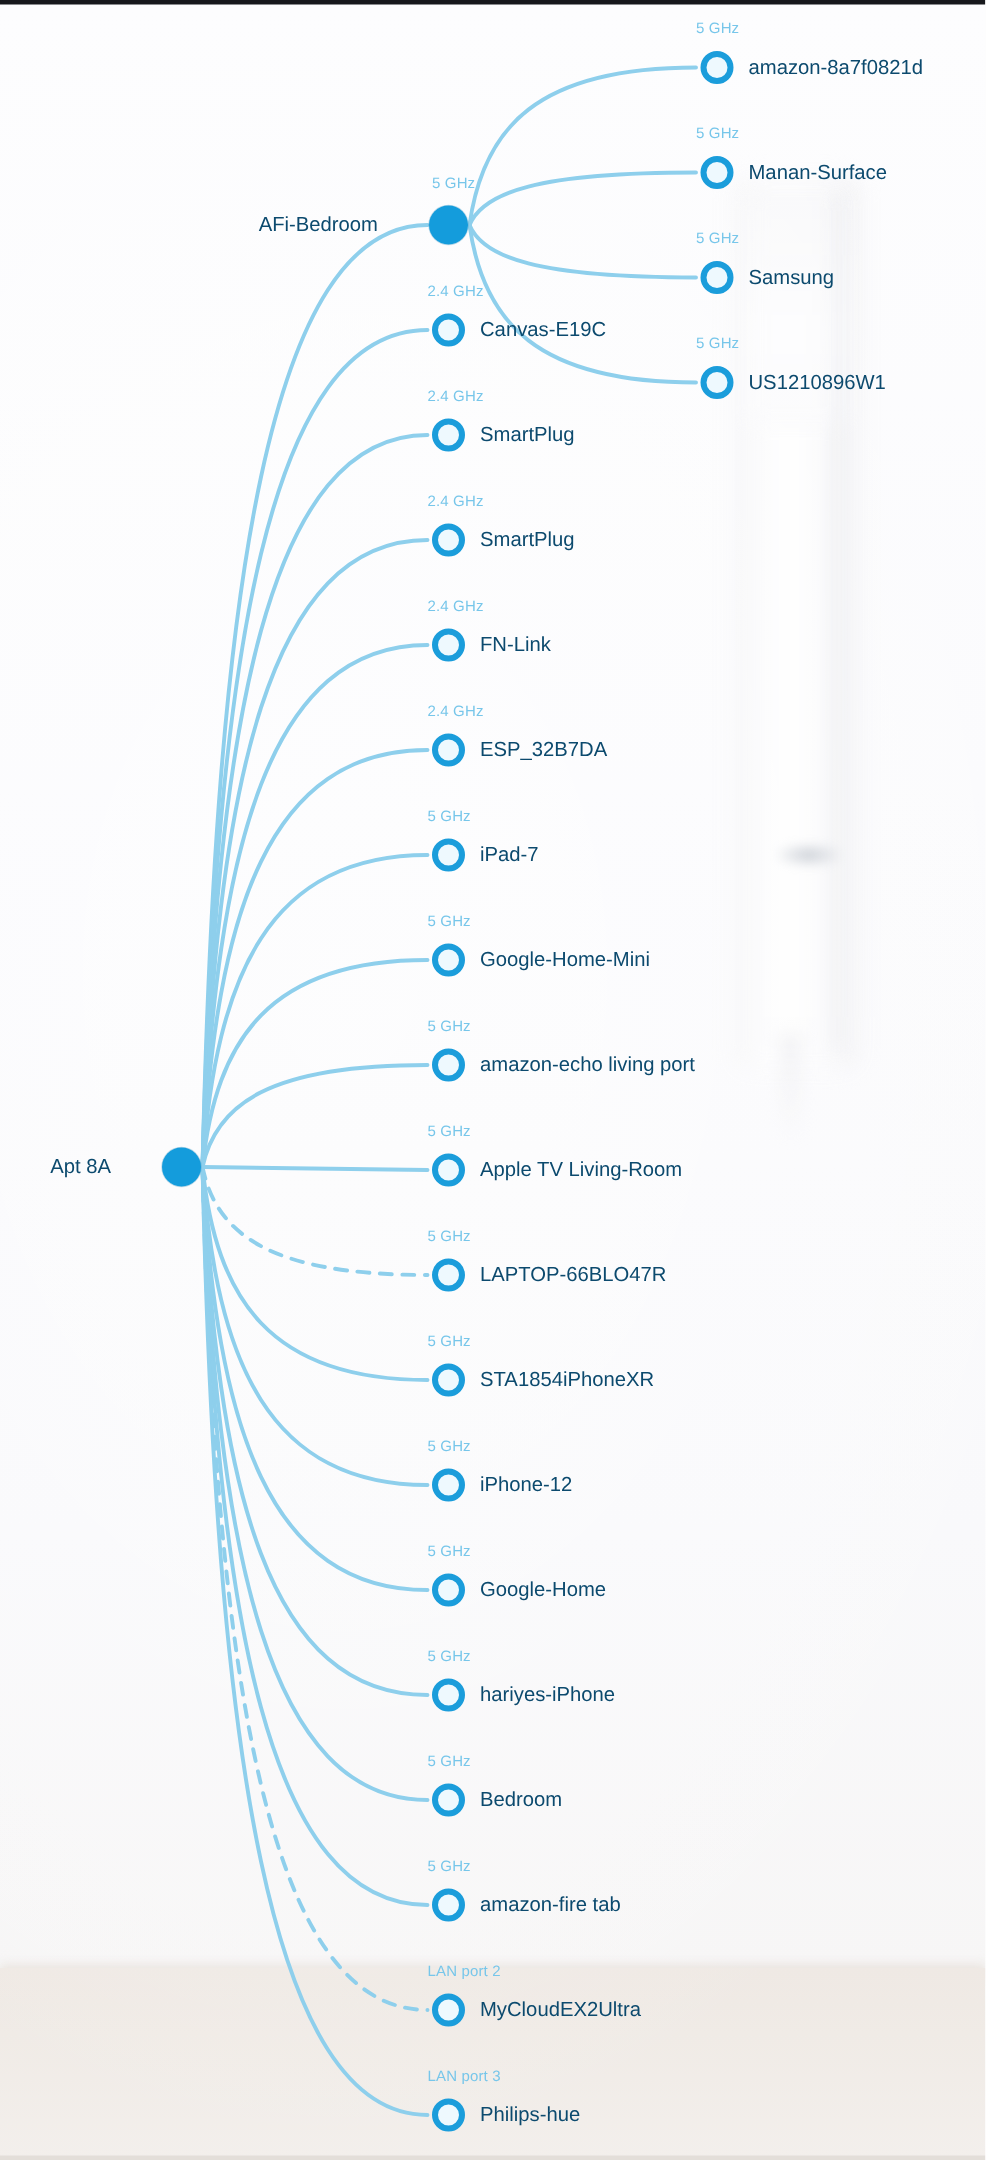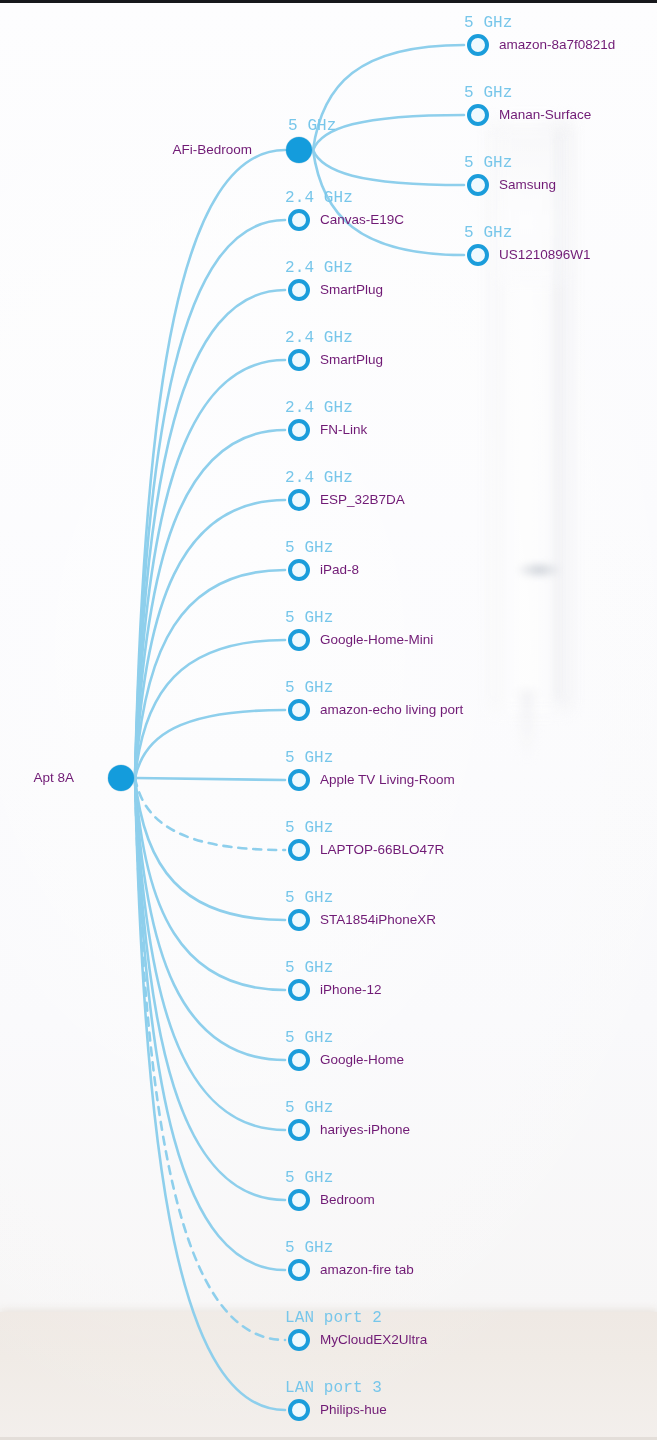--- a/index.html
+++ b/index.html
@@ -85,34 +85,33 @@
   }
   .node .dot-ring {
     position:absolute; width:22px; height:22px; border-radius:50%;
     background:#eef9fe;
     border:4px solid #1b9ddb;
     box-sizing:border-box;
   }
   .node-label {
     position:absolute;
     font-size:13.5px;
-    color:#701a75;
+    color:#0c4a6e;
     white-space:nowrap;
     line-height:1;
   }
   .node-label.right { left:34px; top:6px; }
   .node-label.left  { right:34px; top:6px; text-align:right; }
   .badge {
     position:absolute;
-    font-size:16px;
+    font-size:10px;
     color:#77c6ea;
     white-space:nowrap;
     line-height:1;
     letter-spacing:.1px;
-    font-family:Liberation Mono, monospace;
   }
   .badge.above       { left:-1px;  top:-17px; }
   .badge.above-ctr   { left:2px;   top:-19px; }
 </style>
 </head>
 <body>
 
 <div id="stage">
 
   <div class="bg-layer">
@@ -206,21 +205,21 @@
         <div class="node-label right">FN-Link</div>
       </div>
       <div class="node" style="left: 286px; top: 487px;">
         <div class="dot-ring" style="left: 2px; top: 2px;"></div>
         <div class="badge above">2.4 GHz</div>
         <div class="node-label right">ESP_32B7DA</div>
       </div>
       <div class="node" style="left: 286px; top: 557px;">
         <div class="dot-ring" style="left: 2px; top: 2px;"></div>
         <div class="badge above">5 GHz</div>
-        <div class="node-label right">iPad-8</div>
+        <div class="node-label right">iPad-7</div>
       </div>
       <div class="node" style="left: 286px; top: 627px;">
         <div class="dot-ring" style="left: 2px; top: 2px;"></div>
         <div class="badge above">5 GHz</div>
         <div class="node-label right">Google-Home-Mini</div>
       </div>
       <div class="node" style="left: 286px; top: 697px;">
         <div class="dot-ring" style="left: 2px; top: 2px;"></div>
         <div class="badge above">5 GHz</div>
         <div class="node-label right">amazon-echo living port</div>

